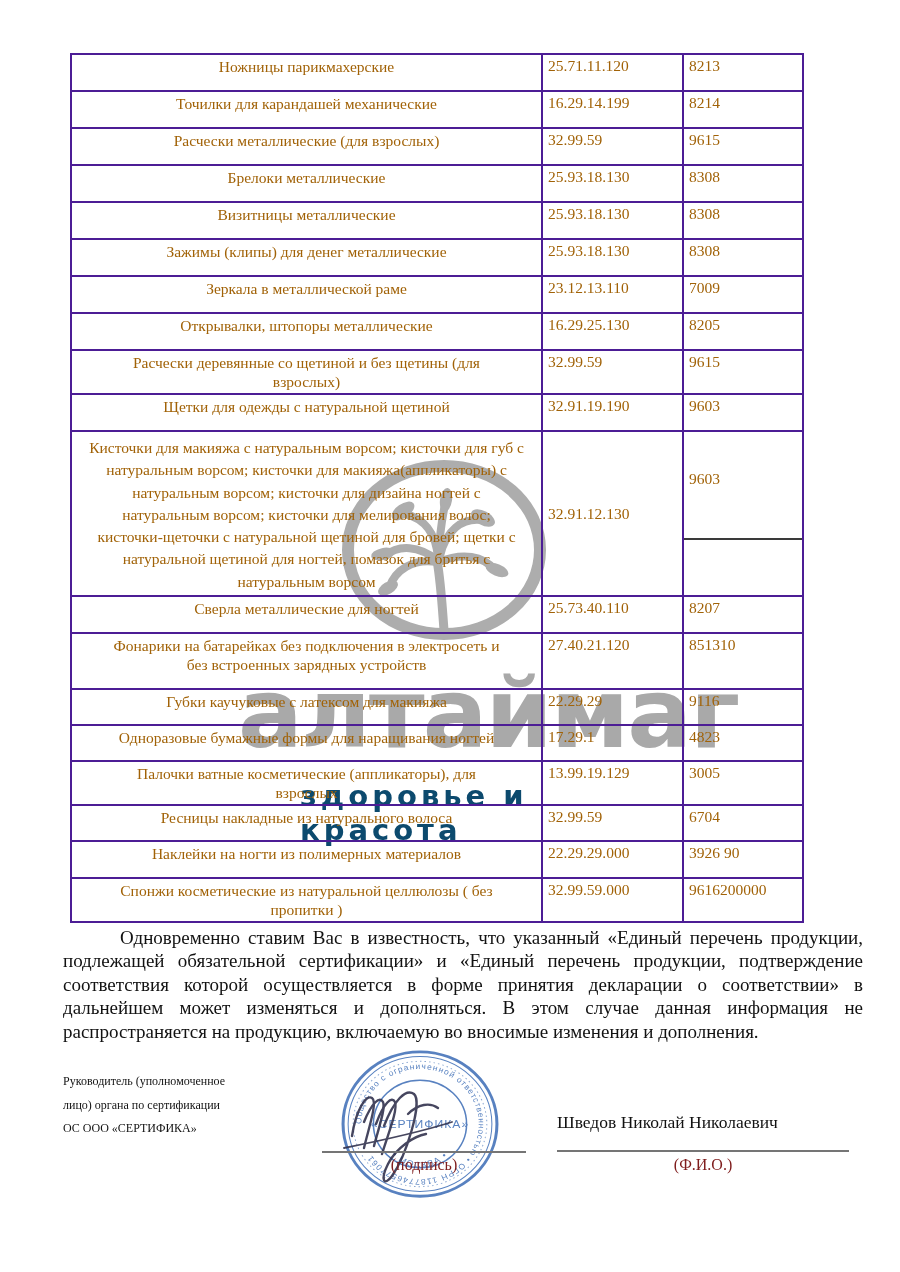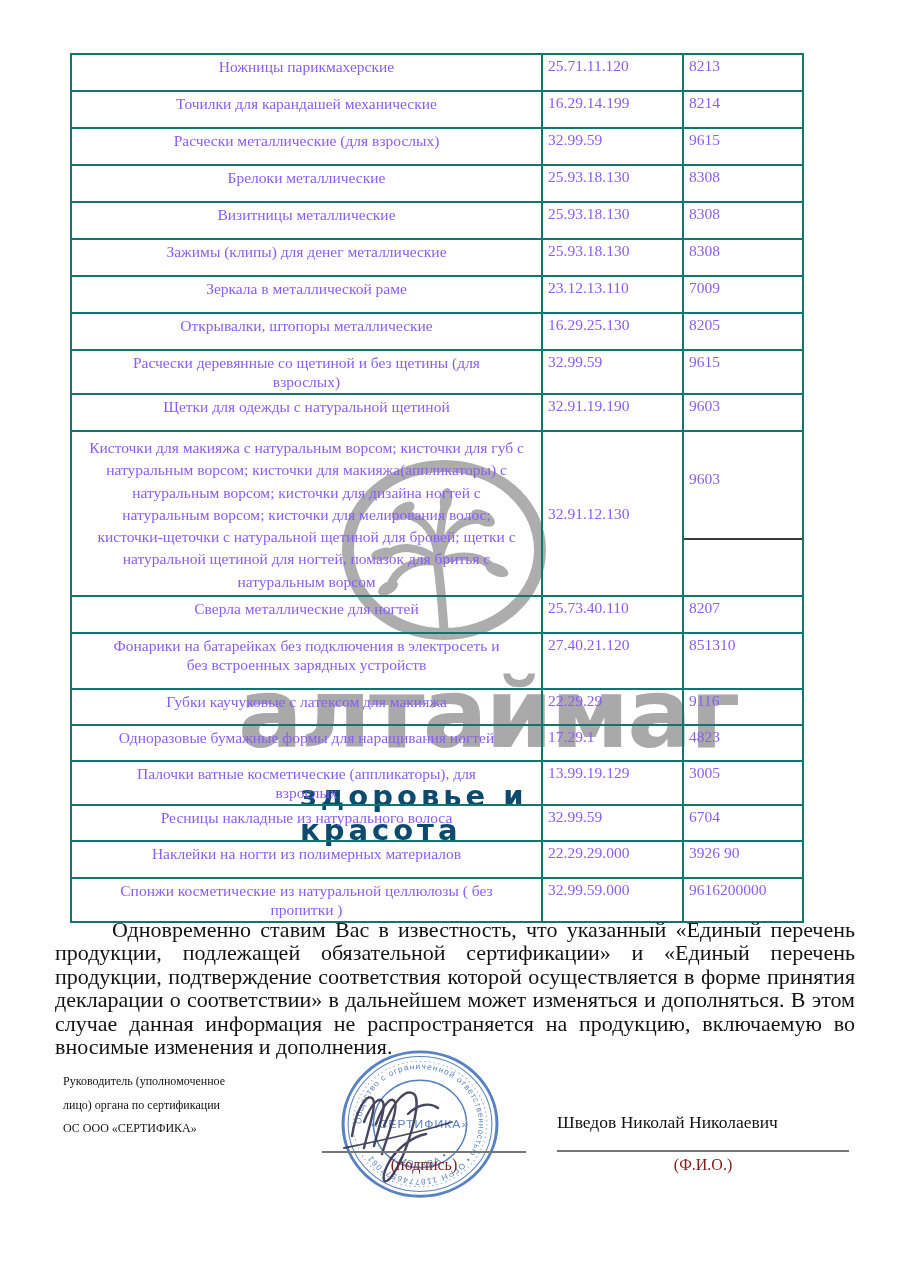--- a/index.html
+++ b/index.html
@@ -21,36 +21,36 @@
   .wm-logo{position:absolute;left:341px;top:458px;}
   
   table.products{
     position:absolute;left:70px;top:53px;width:732px;
     border-collapse:collapse;table-layout:fixed;background:transparent;
   }
   table.products col.c1{width:471px;}
   table.products col.c2{width:141px;}
   table.products col.c3{width:120px;}
   td{
-    border:2px solid #0f766e;vertical-align:top;
-    font-size:15.5px;line-height:18.5px;color:#8b5cf6;
+    border:2px solid #4c1d95;vertical-align:top;
+    font-size:15.5px;line-height:18.5px;color:#a16207;
     padding:3px 4px 2px 4px;overflow:hidden;
   }
   td.name{text-align:center;padding:3px 16px 2px 16px;}
   td.multi{white-space:pre-line;border-radius:7px;}
   td.bigname{line-height:22.3px;padding-top:5px;}
   td.code{padding:2px 2px 2px 5px;line-height:18px;}
   td.mid{vertical-align:middle;}
   td.split{padding:0;}
   .split-top{box-sizing:border-box;height:108px;border-bottom:2px solid #3a3a3a;padding:38px 2px 0 5px;font-size:15.5px;}
   .split-bottom{box-sizing:border-box;height:48px;}
   
   .notice{
-    position:absolute;left:55px;top:918px;width:800px;margin:0;
-    font-size:22px;line-height:23.4px;text-align:justify;text-indent:57px;
+    position:absolute;left:55px;top:918px;width:800px;margin:8px;
+    font-size:19px;line-height:23.4px;text-align:justify;text-indent:57px;
     color:#121212;
   }
   
   .sig-role{
     position:absolute;left:63px;top:1070px;width:280px;
     font-size:12px;line-height:23.5px;white-space:pre-line;color:#121212;
   }
   .sig-line{position:absolute;border-top:2px solid #757575;height:0;}
   .sign-line{left:322px;top:1151px;width:204px;}
   .fio-line{left:557px;top:1150px;width:292px;}

